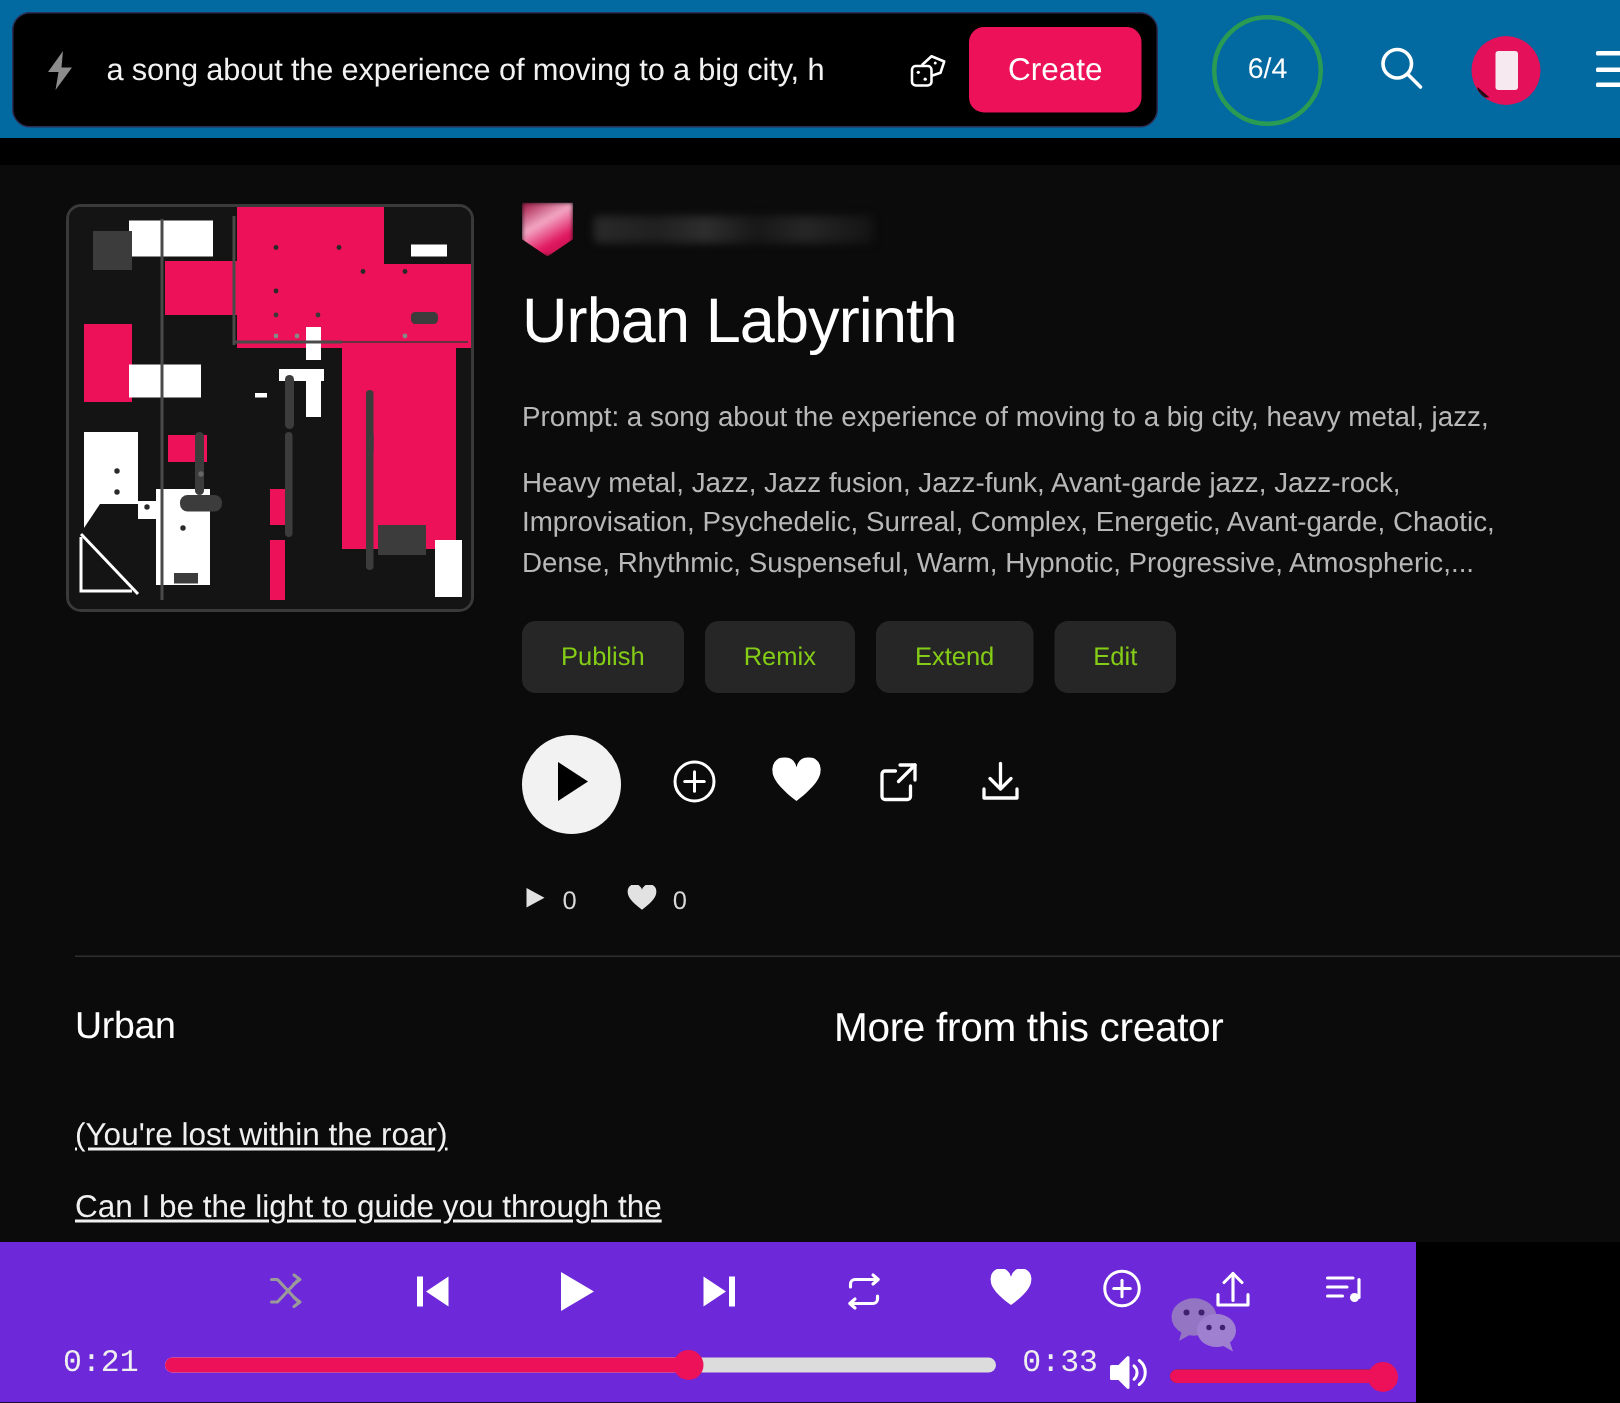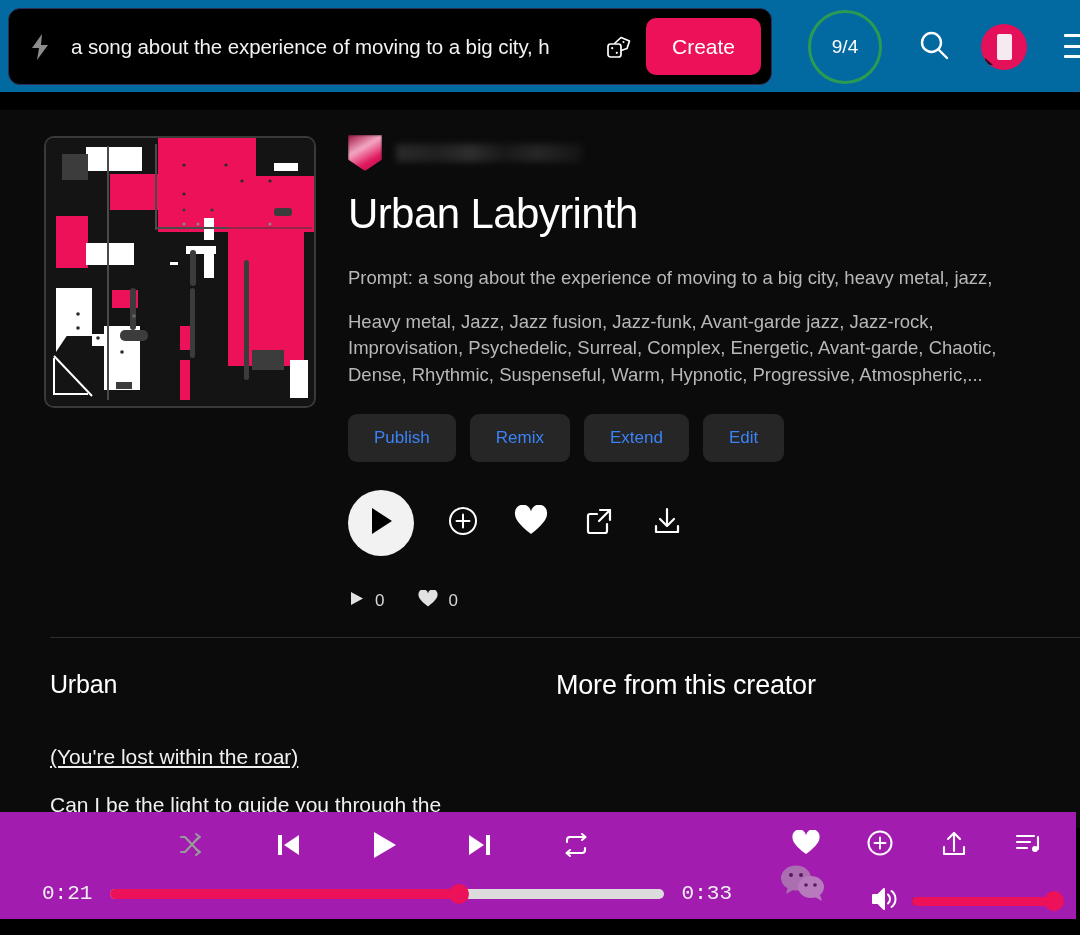--- a/index.html
+++ b/index.html
@@ -123,21 +123,21 @@
     color: #b8b8b8; font-size: 18.5px; margin-top: 30px; line-height: 1.3;
     white-space: nowrap; overflow: hidden;
   }
   .tags-line {
     color: #b8b8b8; font-size: 18.5px; margin-top: 19px; line-height: 1.42;
     max-width: 700px;
   }
 
   .btn-row { display: flex; gap: 14px; margin-top: 26px; }
   .act-btn {
-    background: #262626; color: #3b82f6;
+    background: #262626; color: #84cc16;
     border: none; border-radius: 9px;
     height: 48px; padding: 0 26px;
     font-family: "Liberation Sans", sans-serif; font-size: 17px;
     cursor: pointer;
   }
 
   .icon-row { display:flex; align-items:center; gap: 30px; margin-top: 28px; }
   .play-circle {
     width: 66px; height: 66px; border-radius: 50%;
     background: #f2f2f2; border: none; cursor:pointer;
@@ -156,22 +156,22 @@
   .lower { position:absolute; left: 0; top: 560px; width:1080px; }
   .lyrics-col { position:absolute; left: 50px; top: 0; width: 470px; }
   .creator-col { position:absolute; left: 556px; top: 0; width: 470px; }
   .sec-head { color:#fff; font-size: 27px; font-weight: 400; letter-spacing:-0.2px;}
   .sec-head.small { font-size: 25px; }
   .lyric-line { color:#f0f0f0; font-size: 21px; margin-top: 20px; line-height: 1.35; text-decoration: underline; }
   .lyric-line.first { margin-top: 44px; }
 
   
   .player {
-    position: absolute; left: 0; bottom: 16px; width: 1076px; height: 107px;
-    background: #a21caf;
+    position: absolute; left: 0; bottom: 0; width: 944px; height: 107px;
+    background: #6d28d9;
   }
   .transport {
     position: absolute; left: 170px; top: 12px;
     display: flex; align-items: center; gap: 52px;
   }
   .t-btn { background:none;border:none;cursor:pointer;width:44px;height:44px;display:flex;align-items:center;justify-content:center;padding:0;}
 
   .time-row { position:absolute; left: 42px; top: 70px; display:flex; align-items:center; width: 690px;}
   .time-label { color:#efefef; font-family:"Liberation Mono", monospace; font-size: 21px; }
   .track {
@@ -223,21 +223,21 @@
         <circle cx="7.2" cy="15.2" r="1.1" fill="#fff" stroke="none"></circle>
         <circle cx="11.8" cy="19.8" r="1.1" fill="#fff" stroke="none"></circle>
         <path d="M9.5 10.5 L16 4.5 L24.5 8 L22 15.5 L16.2 17.5" stroke-linejoin="round"></path>
         <circle cx="18.5" cy="9" r="1" fill="#fff" stroke="none"></circle>
       </svg>
     </span>
     <button class="create-btn">Create</button>
   </div>
 
   <div class="credits-ring">
-    <span>9/4</span>
+    <span>6/4</span>
   </div>
 
   <button class="search-btn">
     <span>
       <svg width="34" height="34" viewBox="0 0 34 34" fill="none" stroke="#fff" stroke-width="2.4">
         <circle cx="14.5" cy="14.5" r="9.5"></circle>
           <line x1="21.5" y1="21.5" x2="30" y2="30" stroke-linecap="round"></line>
       </svg>
     </span>
   </button>

